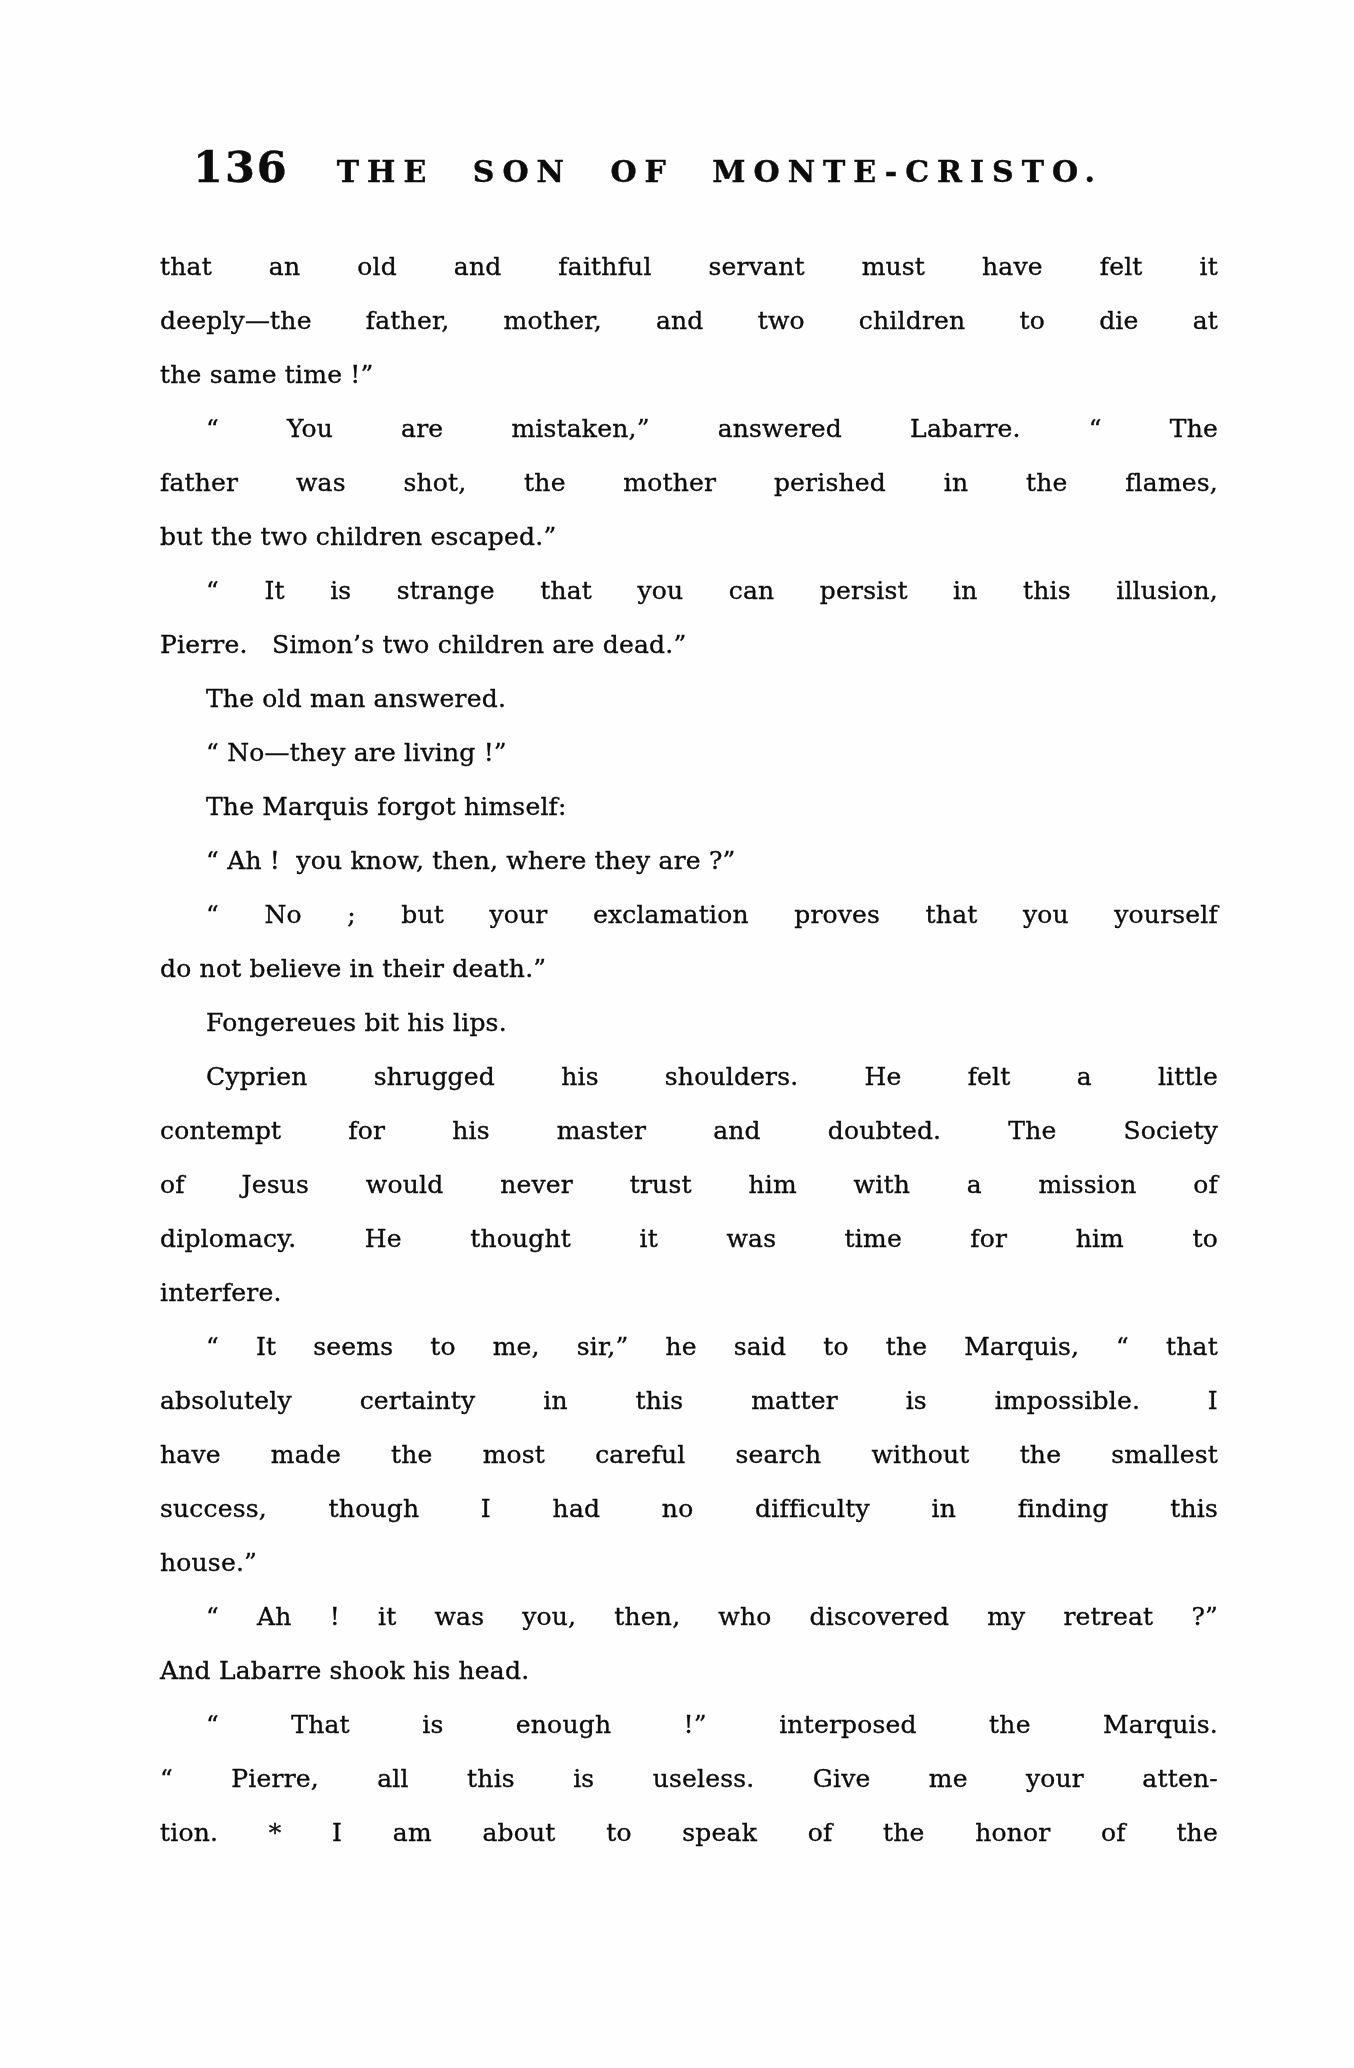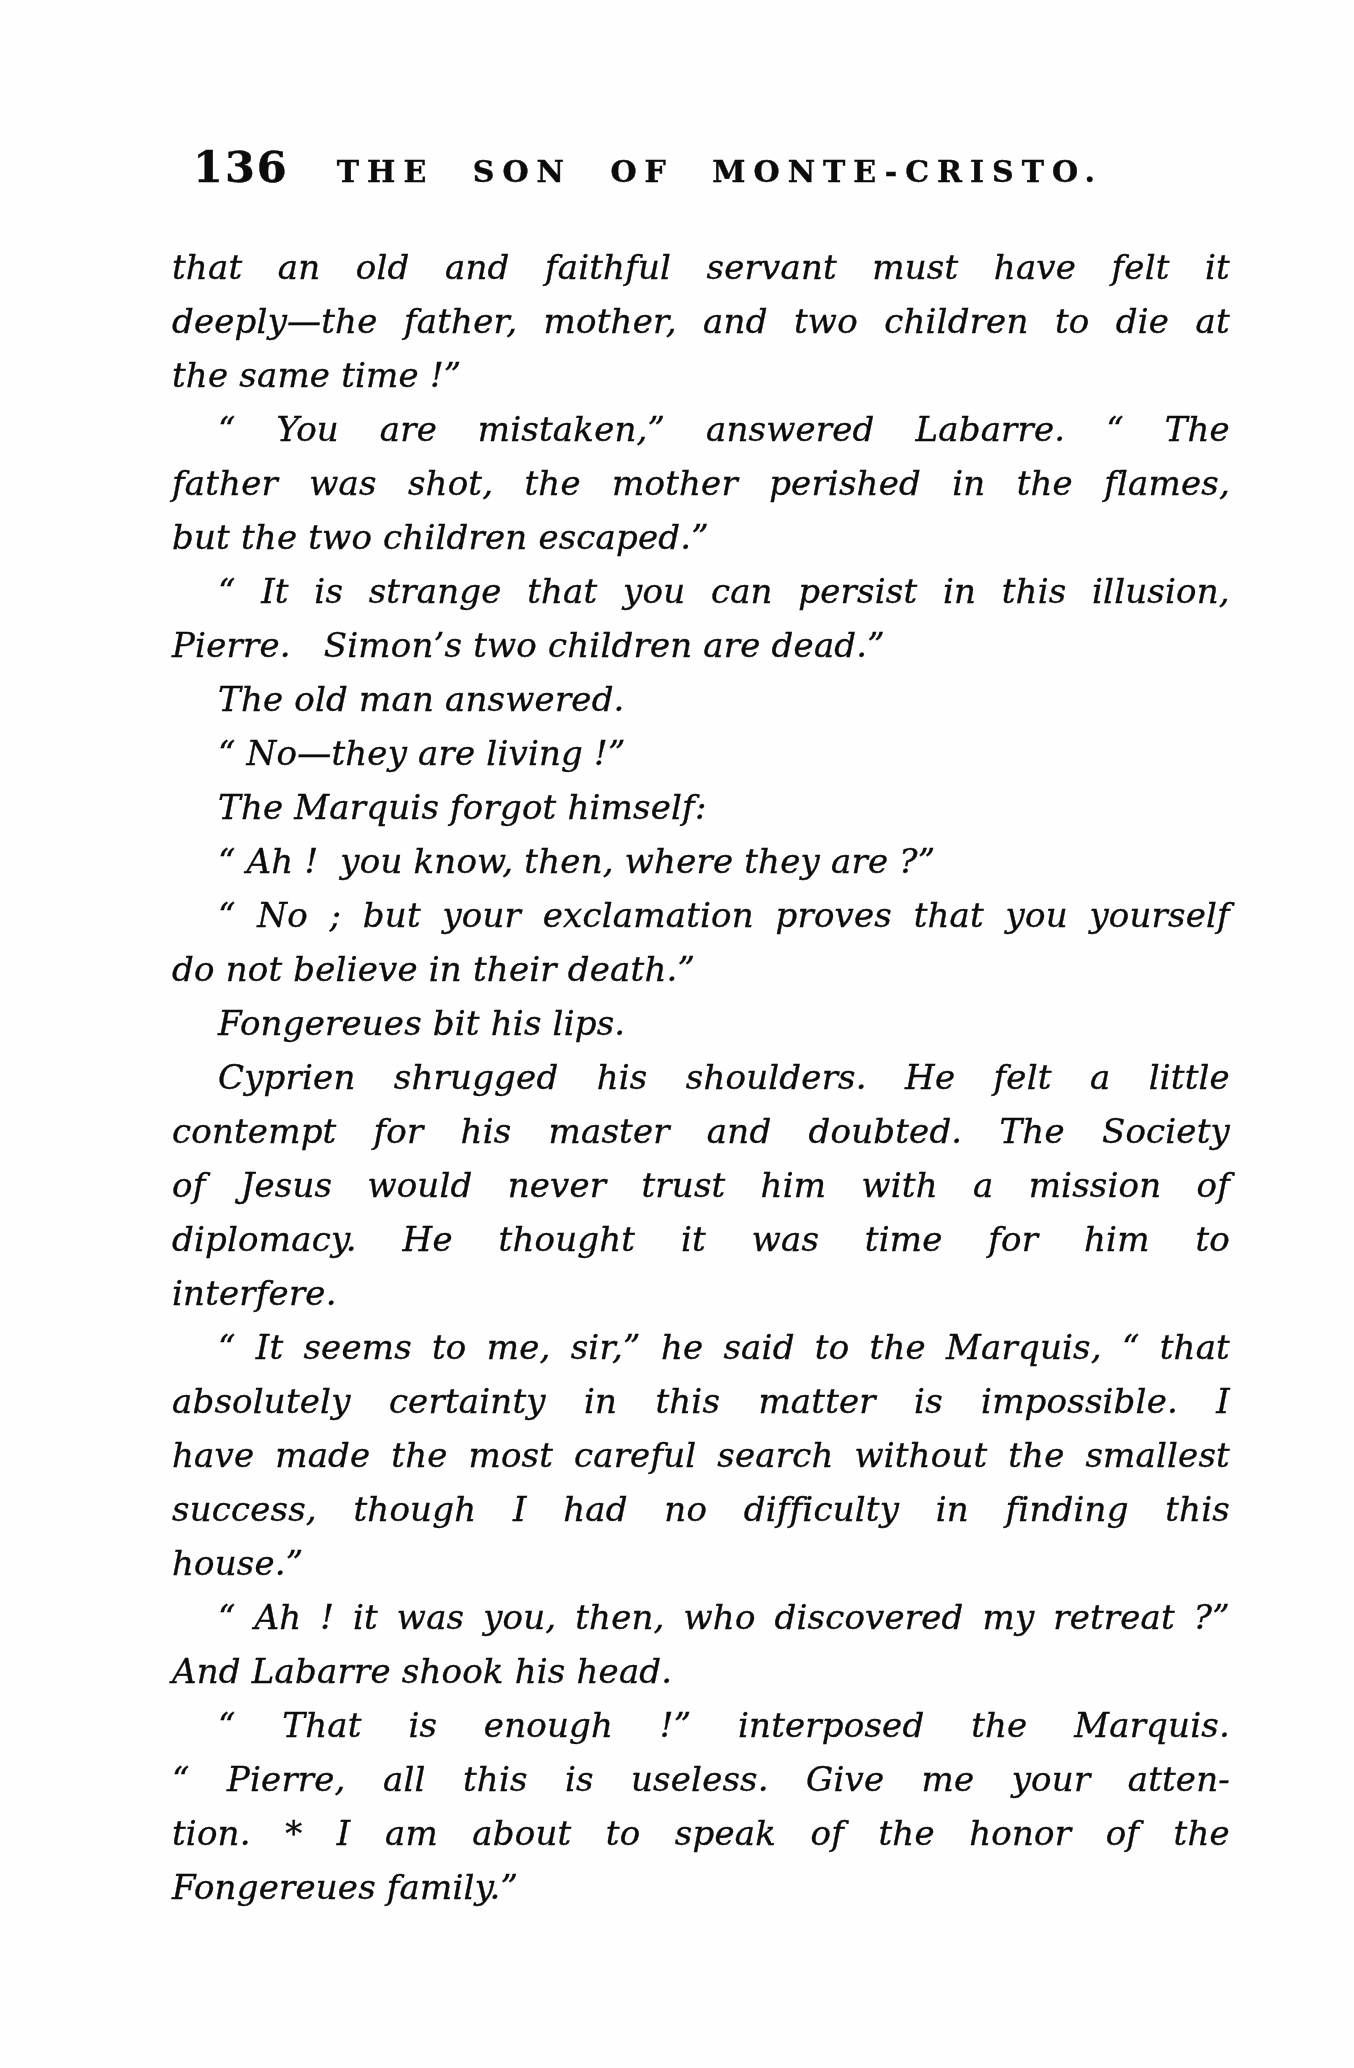--- a/index.html
+++ b/index.html
@@ -36,25 +36,24 @@
     font-size: 30px;
     font-weight: 700;
     letter-spacing: 8px;
     word-spacing: 20px;
     margin-left: 48px;
     -webkit-text-stroke: 0.4px currentColor;
   }
   .text-block {
     position: absolute;
     top: 240px;
-    left: 172px;
+    left: 160px;
     width: 1058px;
-    font-size: 34px;
+    font-size: 25px;
     letter-spacing: 0.2px;
-    font-style: italic;
     -webkit-text-stroke: 0.35px currentColor;
   }
   .line {
     height: 54px;
     line-height: 54px;
     box-sizing: border-box;
     width: 100%;
   }
   
   .line.j {
@@ -293,15 +292,14 @@
         <span>am</span>
         <span>about</span>
         <span>to</span>
         <span>speak</span>
         <span>of</span>
         <span>the</span>
         <span>honor</span>
         <span>of</span>
         <span>the</span>
       </div>
-      <div class="line l">Fongereues family.”</div>
     </div>
 </div>
 
 </body></html>

